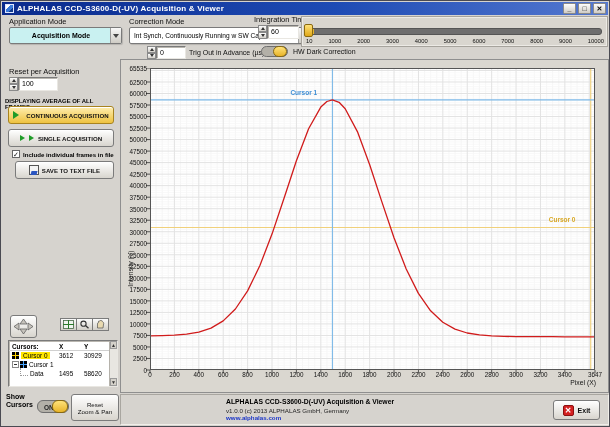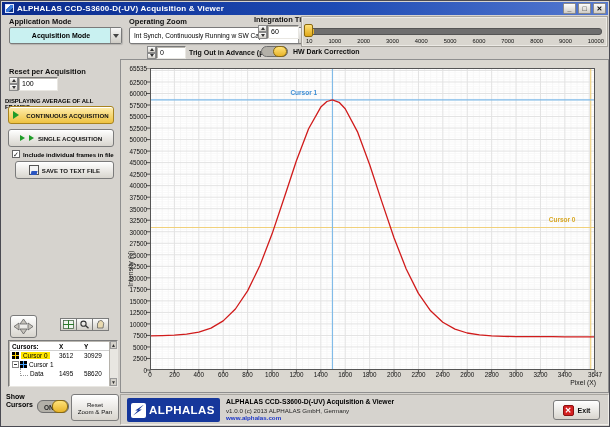--- a/index.html
+++ b/index.html
@@ -17,21 +17,21 @@
   }
   #title-icon { width:9px; height:9px; margin:0 3px 0 1px;
     background:linear-gradient(135deg,#ffffff 0 30%, #3a7ad9 30% 70%, #123a8c 70%);
     border:1px solid #dfe6ff; }
   #title-text { color:#fff; font-size:8px; font-weight:bold; letter-spacing:.2px; white-space:nowrap; }
   #win-buttons { margin-left:auto; display:flex; gap:2px; }
   .winbtn { width:13px; height:11px; background:linear-gradient(#fdfdfd,#cfccc5);
     border:1px solid #8a8a8a; border-radius:1px; font-size:7px; line-height:9px;
     text-align:center; color:#111; font-weight:bold; }
   
-  .lbl { position:absolute; font-size:7.5px; font-weight:bold; color:#101010; white-space:nowrap; }
+  .lbl { position:absolute; font-size:7.5px; font-weight:normal; color:#101010; white-space:nowrap; }
   .sunken { background:#fff; border:1px solid; border-color:#7a7a7a #e9e7e2 #e9e7e2 #7a7a7a;
     box-shadow:inset 1px 1px 0 #b9b6af; }
   .numeric { position:absolute; display:flex; }
   .spin { width:9px; display:flex; flex-direction:column; }
   .spin > div { flex:1; background:linear-gradient(#fcfcfc,#d4d1ca); border:1px solid #8a8a8a;
     display:flex; align-items:center; justify-content:center; }
   .arrow-up { width:0; height:0; border:2px solid transparent; border-bottom:3px solid #333; margin-top:-2px;}
   .arrow-dn { width:0; height:0; border:2px solid transparent; border-top:3px solid #333; margin-bottom:-2px;}
   .numfield { font-size:7px; padding:2px 0 0 3px; color:#000; }
   .ring { position:absolute; display:flex; border:1px solid #7a7a7a; border-radius:2px;
@@ -138,21 +138,21 @@
   </div>
 
   <div class="lbl" style="left:8px; top:16px;">Application Mode</div>
   <div class="ring" style="left:8px; top:26px; width:113px; height:17px; background:#c9f1f1;">
     <div class="ringtext" style="font-weight:bold; text-align:center; font-size:7px;">Acquisition Mode</div>
     <div class="ringbtn">
         <div class="dn-tri"></div>
       </div>
   </div>
 
-  <div class="lbl" style="left:128px; top:16px;">Operating Zoom</div>
+  <div class="lbl" style="left:128px; top:16px;">Correction Mode</div>
   <div class="ring" style="left:128px; top:26px; width:181px; height:17px;">
     <div class="ringtext">Int Synch, Continuously Running w SW Capture-Start</div>
     <div class="ringbtn">
         <div class="dn-tri"></div>
       </div>
   </div>
 
   <div class="numeric" style="left:146px; top:45px; height:13px;">
     <div class="spin">
       <div>
@@ -624,24 +624,20 @@
       <div class="xtick" style="left: 357.651px;">2800</div>
       <div class="xtick" style="left: 382.054px;">3000</div>
       <div class="xtick" style="left: 406.458px;">3200</div>
       <div class="xtick" style="left: 430.862px;">3400</div>
       <div class="xtick" style="left: 461px;">3647</div>
       <div class="cursor-label" style="left: 427.729px; top: 156.472px; color: rgb(217, 169, 38);">Cursor 0</div>
       <div class="cursor-label" style="left: 169.417px; top: 28.8659px; color: rgb(63, 143, 214);">Cursor 1</div>
     </div>
 
   <div id="footer">
-    <div id="logo-box">
-      <div id="logo-glyph"></div>
-      <div id="logo-text">ALPHALAS</div>
-    </div>
     <div id="footer-line1">ALPHALAS CCD-S3600-D(-UV) Acquisition &amp; Viewer</div>
     <div id="footer-line2">v1.0.0  (c) 2013 ALPHALAS GmbH, Germany</div>
     <div id="footer-line3">www.alphalas.com</div>
     <div class="btn" id="exit-btn">
       <div id="exit-icon">✕</div>
       <span>Exit</span>
     </div>
   </div>
 
 </div>

